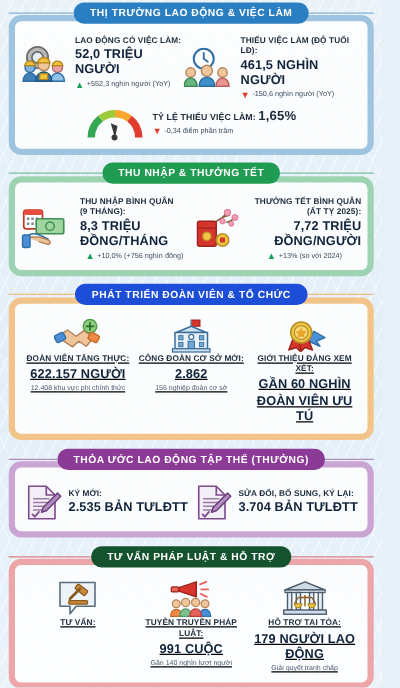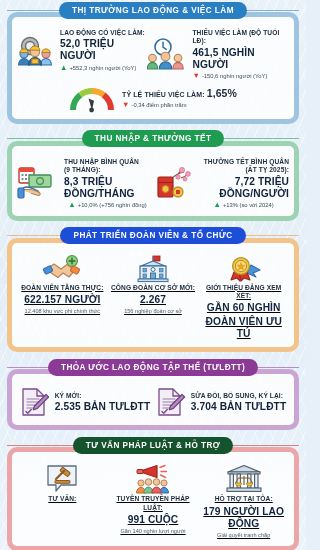--- a/index.html
+++ b/index.html
@@ -275,21 +275,21 @@
                 <rect x="9" y="13.5" width="3.4" height="3.4"></rect>
                   <rect x="25.6" y="13.5" width="3.4" height="3.4"></rect>
                 <rect x="9" y="19" width="3.4" height="3.4"></rect>
                   <rect x="25.6" y="19" width="3.4" height="3.4"></rect>
               </g>
               <rect x="16.5" y="18" width="5" height="6" fill="#6fa9d6" stroke="#3b6e9c" stroke-width=".9"></rect>
               <rect x="4" y="24" width="30" height="2.6" fill="#cfe0ee" stroke="#3b6e9c" stroke-width="1"></rect>
             </svg>
           </span>
           <div class="lbl">CÔNG ĐOÀN CƠ SỞ MỚI:</div>
-          <div class="val">2.267</div>
+          <div class="val">2.862</div>
           <div class="sub">156 nghiệp đoàn cơ sở</div>
         </div>
 
         <div class="col stack">
           <span class="icon">
             <svg width="38" height="28" viewBox="0 0 38 28">
               <path d="M26 10l9 5-7 3 3 4-9-4z" fill="#4a90d9" stroke="#2f6fa8" stroke-width="1.1" stroke-linejoin="round"></path>
               <path d="M9 17l-3 8 6-2 3 3 2-9z" fill="#d6352c" stroke="#9c241d" stroke-width="1.1" stroke-linejoin="round"></path>
               <path d="M22 17l3 8-6-2-3 3-2-9z" fill="#d6352c" stroke="#9c241d" stroke-width="1.1" stroke-linejoin="round"></path>
               <circle cx="16" cy="11" r="8.4" fill="#f2c744" stroke="#b8902a" stroke-width="1.3"></circle>
@@ -301,21 +301,21 @@
           <div class="val">GẦN 60 NGHÌN</div>
           <div class="val">ĐOÀN VIÊN ƯU TÚ</div>
         </div>
       </div>
     </div>
   </div>
 
   <div class="section t-purple">
     <div class="hdr-row">
       <div class="hdr-rule"></div>
-      <div class="pill">THỎA ƯỚC LAO ĐỘNG TẬP THỂ (TƯLĐTT)</div>
+      <div class="pill">THỎA ƯỚC LAO ĐỘNG TẬP THỂ (THƯỞNG)</div>
       <div class="hdr-rule"></div>
     </div>
     <div class="card">
       <div class="cols">
         <div class="col">
           <span class="icon">
             <svg width="30" height="32" viewBox="0 0 30 32">
               <path d="M3 3h14l7 7v19H3z" fill="#f2eef6" stroke="#7d4a8c" stroke-width="1.3" stroke-linejoin="round"></path>
               <path d="M17 3v7h7" fill="none" stroke="#7d4a8c" stroke-width="1.3"></path>
               <g stroke="#9b7aa8" stroke-width="1.1">

